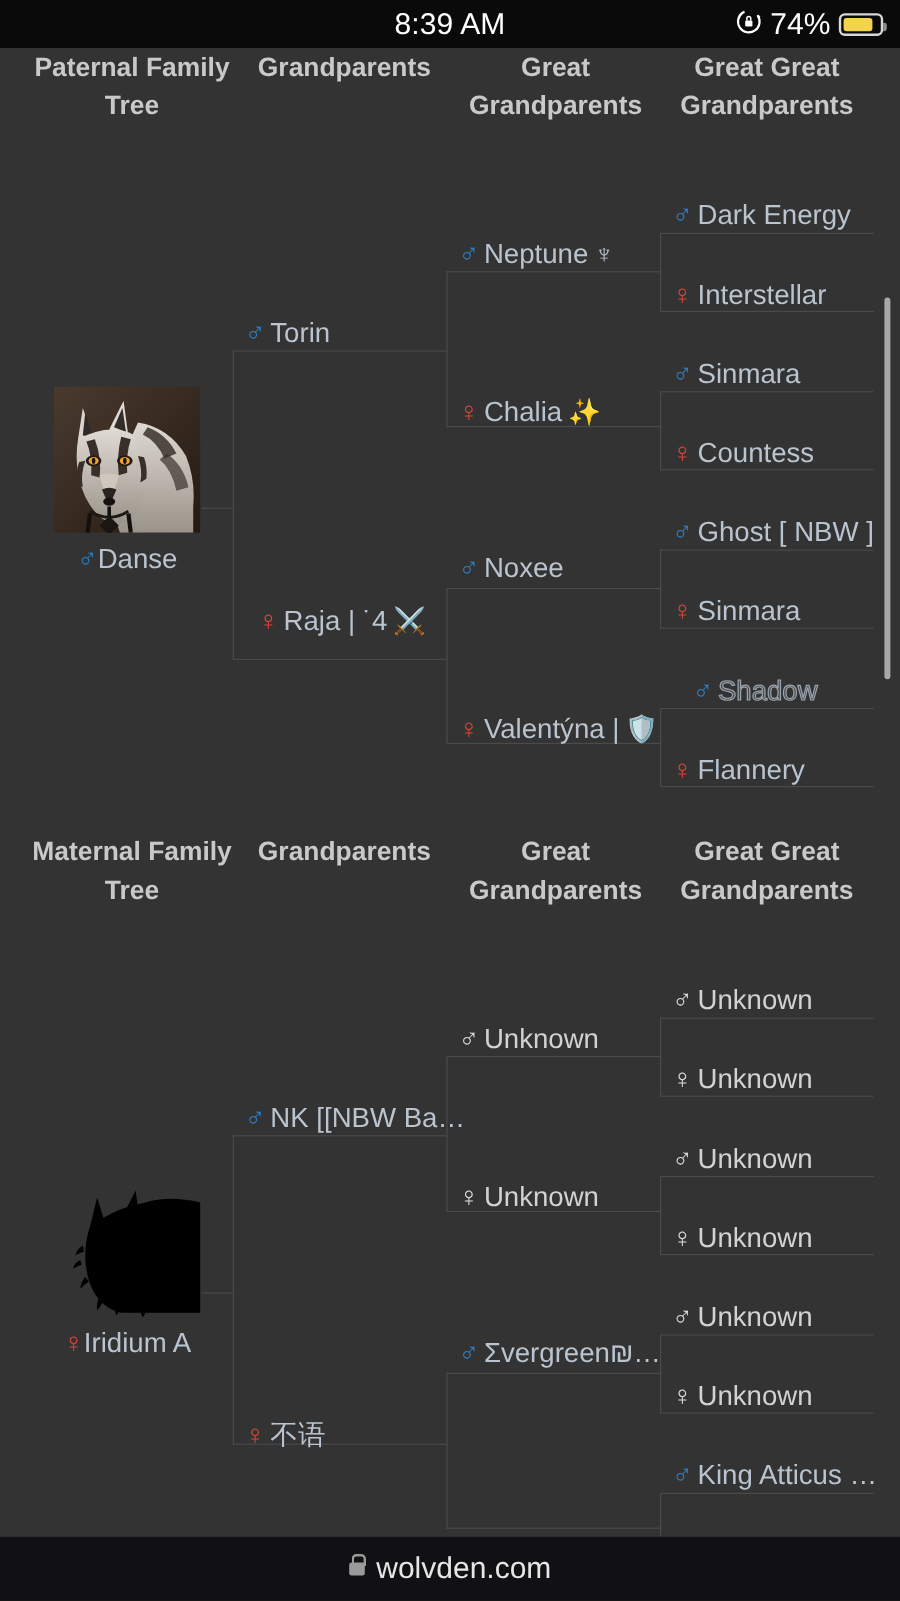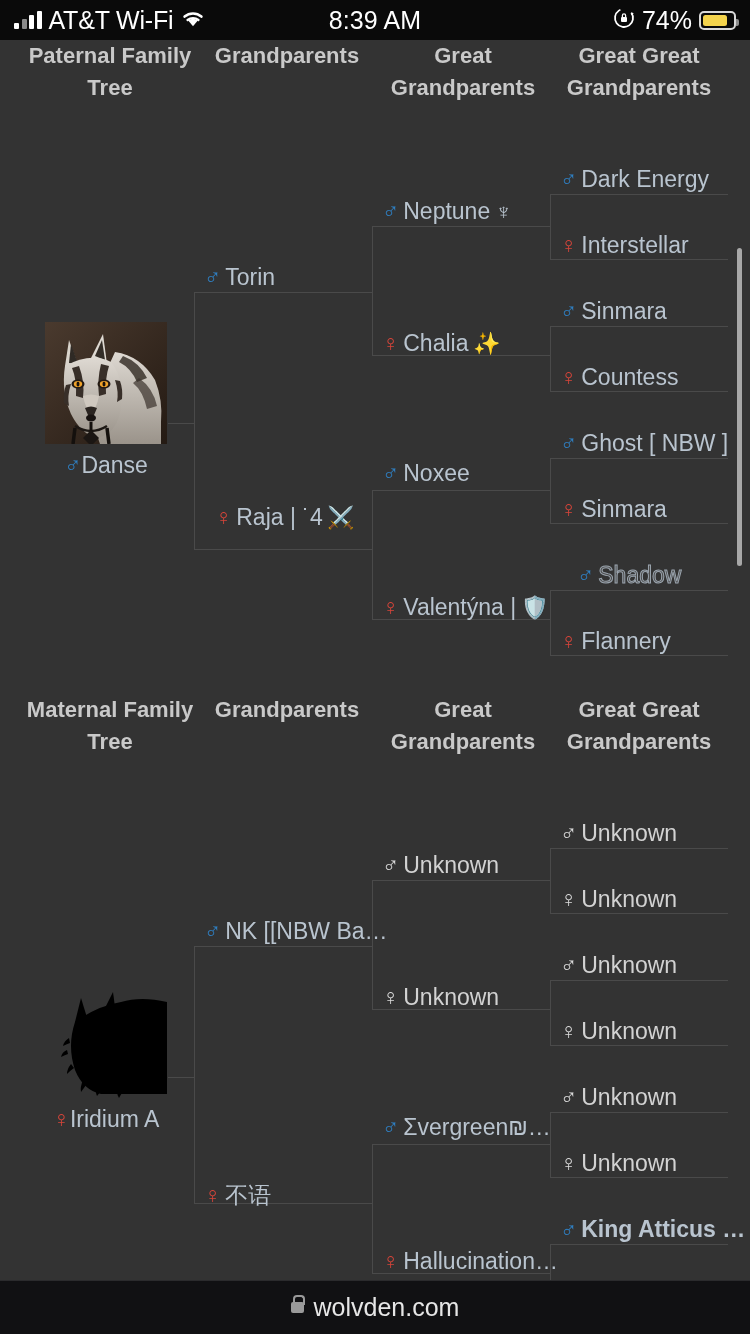--- a/index.html
+++ b/index.html
@@ -91,36 +91,20 @@
   .lock::before{ content:""; position:absolute; left:2.5px; top:-7px;
                  width:8px; height:8px; border:2px solid #9a9a9a;
                  border-bottom:none; border-radius:4px 4px 0 0; }
 </style>
 </head>
 <body>
 
 <div id="screen">
 
   <div id="statusbar">
-    <div class="sb-left">
-      <span class="bars">
-        <i></i>
-          <i></i>
-          <i></i>
-          <i></i>
-      </span>
-      <span class="sb-carrier">AT&amp;T Wi-Fi</span>
-      <span>
-        <svg width="26" height="19" viewBox="0 0 26 19">
-          <path d="M13 17.2 L8.2 11.6 a7.6 7.6 0 0 1 9.6 0 Z" fill="#fff"></path>
-          <path d="M4.6 7.6 a13 13 0 0 1 16.8 0" stroke="#fff" stroke-width="2.6" fill="none" stroke-linecap="round"></path>
-          <path d="M7.6 11 a8.6 8.6 0 0 1 10.8 0" stroke="#fff" stroke-width="2.4" fill="none" stroke-linecap="round"></path>
-        </svg>
-      </span>
-    </div>
 
     <div class="sb-center">8:39 AM</div>
 
     <div class="sb-right">
       <span>
         <svg width="22" height="22" viewBox="0 0 22 22">
           <circle cx="11" cy="11" r="9" stroke="#fff" stroke-width="1.8" fill="none" stroke-dasharray="44 12" transform="rotate(-35 11 11)"></circle>
           <path d="M18.4 5.4 l2.4 1.2 -2.6 1.6 z" fill="#fff"></path>
           <rect x="8" y="10" width="6" height="5" rx="1" fill="#fff"></rect>
           <path d="M9.4 10 v-1.6 a1.6 1.6 0 0 1 3.2 0 V10" stroke="#fff" stroke-width="1.3" fill="none"></path>
@@ -290,23 +274,20 @@
         <span class="sym u">♂</span><span>Unknown</span>
       </div>
       <div class="name unk" style="left:382px; top:290px;">
         <span class="sym u">♀</span><span>Unknown</span>
       </div>
 
       <div class="box nb-r" style="left:372px; top:450px; width:178px; height:130px;"></div>
       <div class="name" style="left:382px; top:420px;">
         <span class="sym m">♂</span><span>Σvergreen₪…</span>
       </div>
-      <div class="name" style="left:382px; top:554px;">
-        <span class="sym f">♀</span><span>Hallucination…</span>
-      </div>
 
       <div class="box nb-r" style="left:550px; top:154px; width:178px; height:66px;"></div>
       <div class="name unk" style="left:560px; top:126px;">
         <span class="sym u">♂</span><span>Unknown</span>
       </div>
       <div class="name unk" style="left:560px; top:192px;">
         <span class="sym u">♀</span><span>Unknown</span>
       </div>
 
       <div class="box nb-r" style="left:550px; top:286px; width:178px; height:66px;"></div>
@@ -319,21 +300,21 @@
 
       <div class="box nb-r" style="left:550px; top:418px; width:178px; height:66px;"></div>
       <div class="name unk" style="left:560px; top:390px;">
         <span class="sym u">♂</span><span>Unknown</span>
       </div>
       <div class="name unk" style="left:560px; top:456px;">
         <span class="sym u">♀</span><span>Unknown</span>
       </div>
 
       <div class="box nb-r" style="left:550px; top:550px; width:178px; height:66px;"></div>
-      <div class="name" style="left:560px; top:522px;font-weight:bold;">
+      <div class="name" style="left:560px; top:522px;">
         <span class="sym m">♂</span><span>King Atticus …</span>
       </div>
       <div class="name" style="left:560px; top:588px;">
         <span class="sym f">♀</span><span>FlameFlash◈…</span>
       </div>
     </div>
 
     <div id="scrollbar" style="top:208px; height:318px;"></div>
   </div>
 

